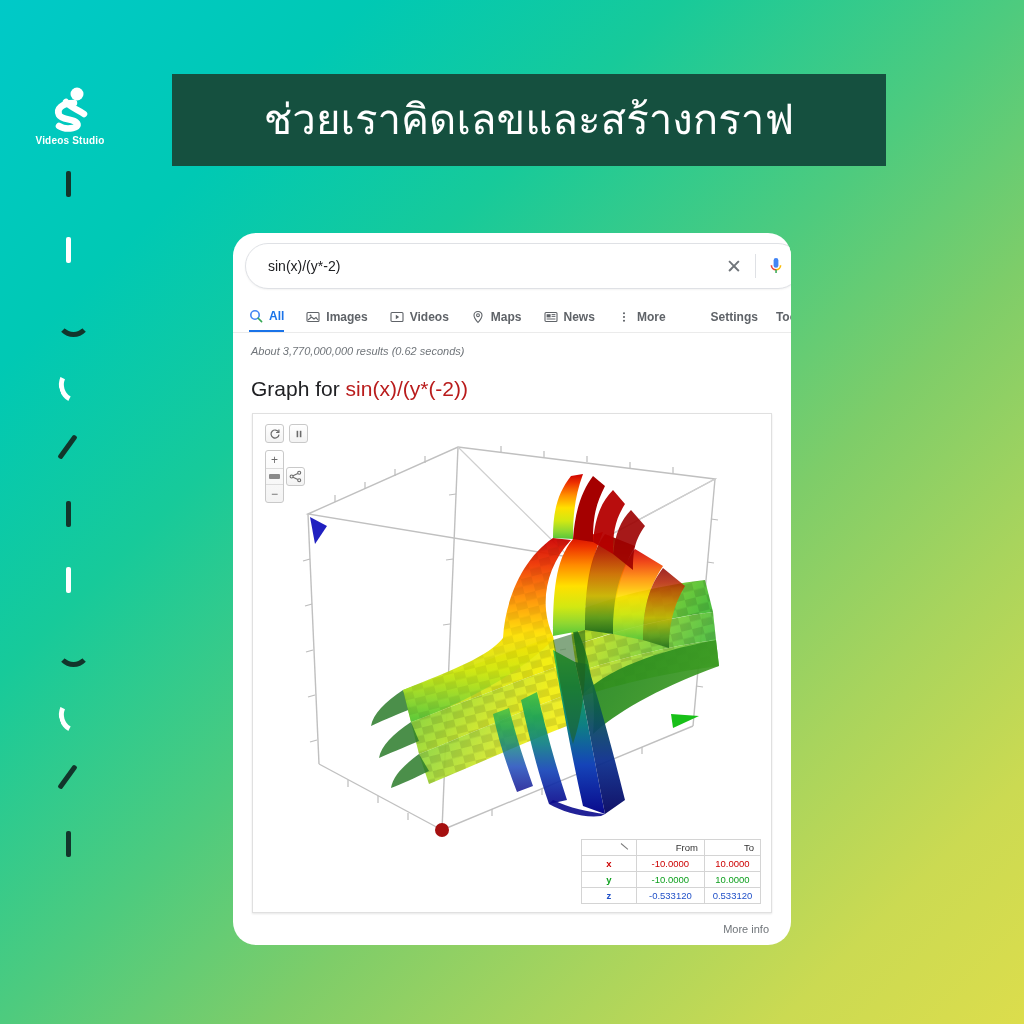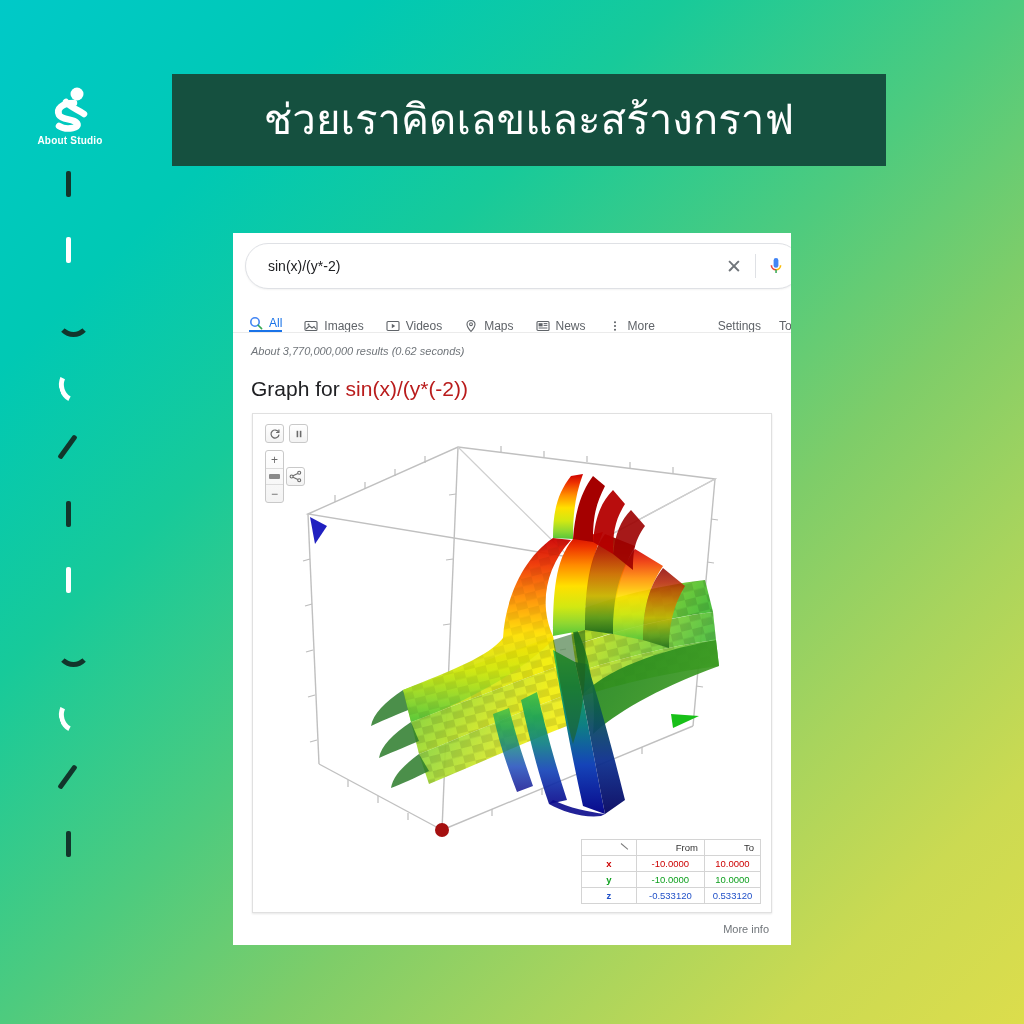--- a/index.html
+++ b/index.html
@@ -97,20 +97,21 @@
     white-space: nowrap;
   }
 
   
   .card {
     position: absolute;
     left: 233px; top: 233px;
     width: 558px; height: 712px;
     background: #ffffff;
     overflow: hidden;
+    border-radius: 23px;
   }
   .searchbar {
     position: absolute;
     left: 12px; top: 10px;
     width: 556px; height: 46px;
     border: 1px solid #dfe1e5;
     border-radius: 24px;
     background: #fff;
     display: flex; align-items: center;
     box-shadow: 0 1px 2px rgba(0,0,0,.05);
@@ -133,26 +134,27 @@
 
   
   .tabs {
     position: absolute;
     left: 16px; top: 68px;
     width: 560px; height: 32px;
     display: flex; align-items: center;
     font-size: 12px;
   }
   .tab {
-    display: flex; align-items: flex-end; gap: 6px;
+    display: flex; align-items: center; gap: 6px;
     color: #5f6368;
     margin-right: 22px;
     height: 32px;
     cursor: pointer;
     white-space: nowrap;
+    font-weight: bold;
   }
   .tab.active { color: #1a73e8; border-bottom: 3px solid #1a73e8; }
   .tabs-right { margin-left: auto; display:flex; gap: 18px; padding-right: 2px;}
   .tabs-right .tab { margin-right: 0; }
   .tab-icon { display: inline-flex; width: 14px; height: 14px; }
   .sep-line {
     position: absolute;
     left: 0; top: 99px; width: 558px; height: 1px;
     background: #ebebeb;
   }
@@ -274,21 +276,21 @@
   <div class="deco bar dark"></div>
 </div>
 
 <div class="logo-wrap">
   <svg class="logo-mark" viewBox="0 0 96 50">
     <circle cx="55" cy="10" r="6.5" fill="#ffffff"></circle>
     <path d="M52 19 C40 19 34 25 37 31 C39 35 48 35 52 37 C57 39.5 57 43 51 44
              C46 45 40 44 37 42" stroke="#ffffff" stroke-width="6.5" fill="none" stroke-linecap="round"></path>
     <path d="M44 18 C49 24 57 26 62 30" stroke="#ffffff" stroke-width="6.5" fill="none" stroke-linecap="round"></path>
   </svg>
-  <div class="logo-text">About Studio</div>
+  <div class="logo-text">Videos Studio</div>
 </div>
 
 <div class="banner">
   <div class="banner-text">ช่วยเราคิดเลขและสร้างกราฟ</div>
 </div>
 
 <div class="card">
 
   <div class="searchbar">
     <div class="search-value">sin(x)/(y*-2)</div>

